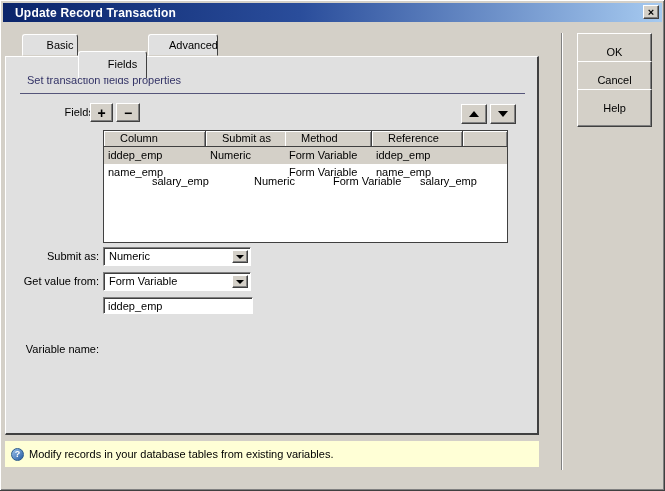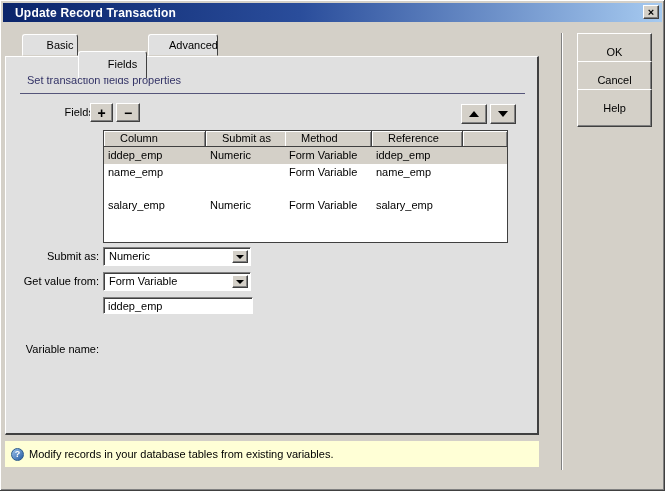--- a/index.html
+++ b/index.html
@@ -180,21 +180,21 @@
         <div class="tcell c0">iddep_emp</div>
         <div class="tcell c1">Numeric</div>
         <div class="tcell c2">Form Variable</div>
         <div class="tcell c3">iddep_emp</div>
       </div>
       <div class="trow" style="top:33px;">
         <div class="tcell c0">name_emp</div>
         <div class="tcell c2">Form Variable</div>
         <div class="tcell c3">name_emp</div>
       </div>
-      <div class="trow" style="top:66px;">
+      <div class="trow" style="top:42px;margin-left:44px;">
         <div class="tcell c0">salary_emp</div>
         <div class="tcell c1">Numeric</div>
         <div class="tcell c2">Form Variable</div>
         <div class="tcell c3">salary_emp</div>
       </div>
     </div>
 
     <div class="flabel lbl-submit">Submit as:</div>
     <div class="combo combo-submit">
       <span class="val">Numeric</span>

